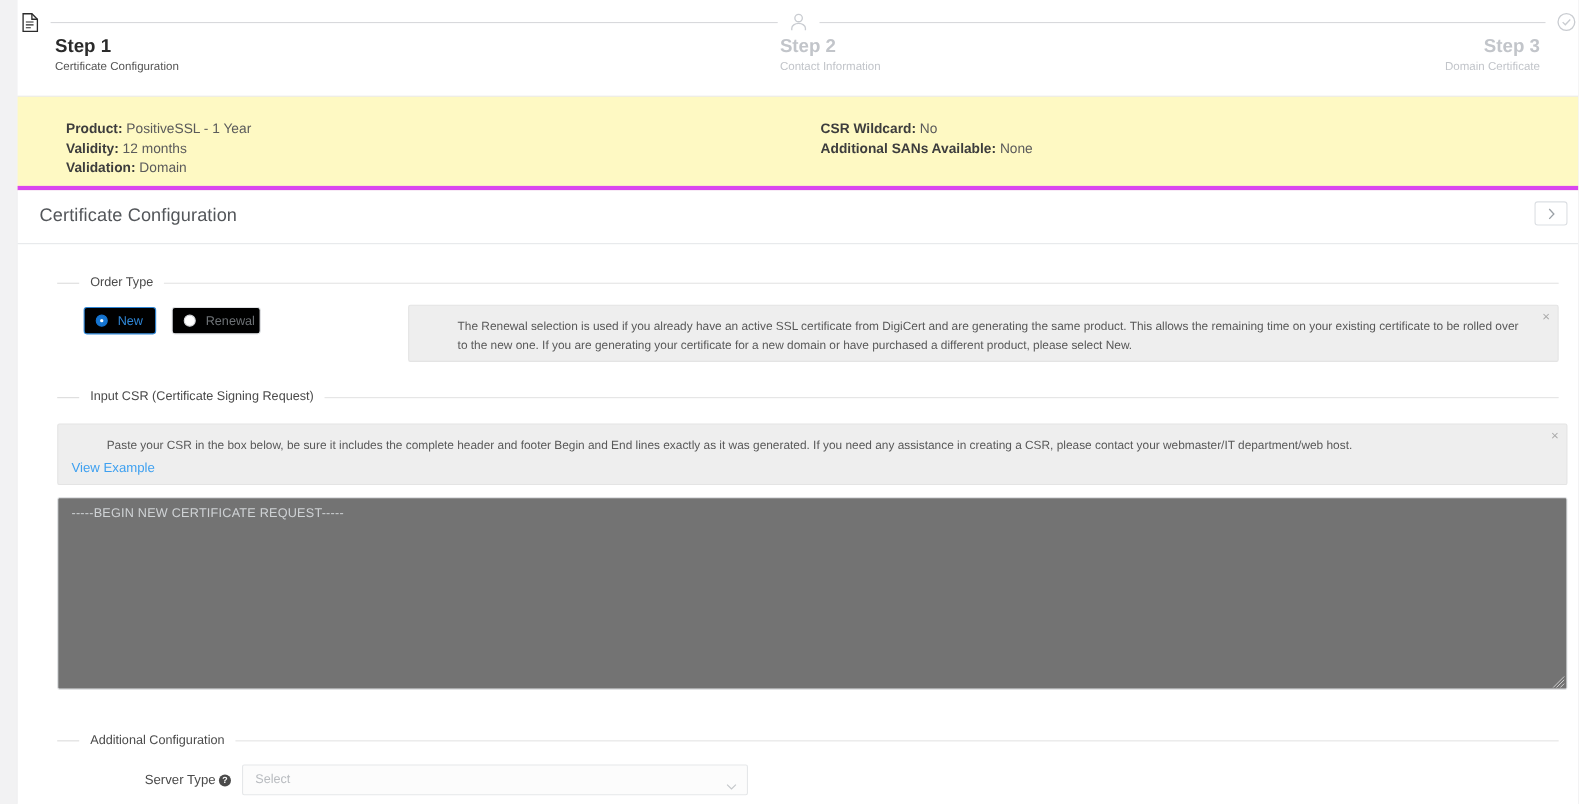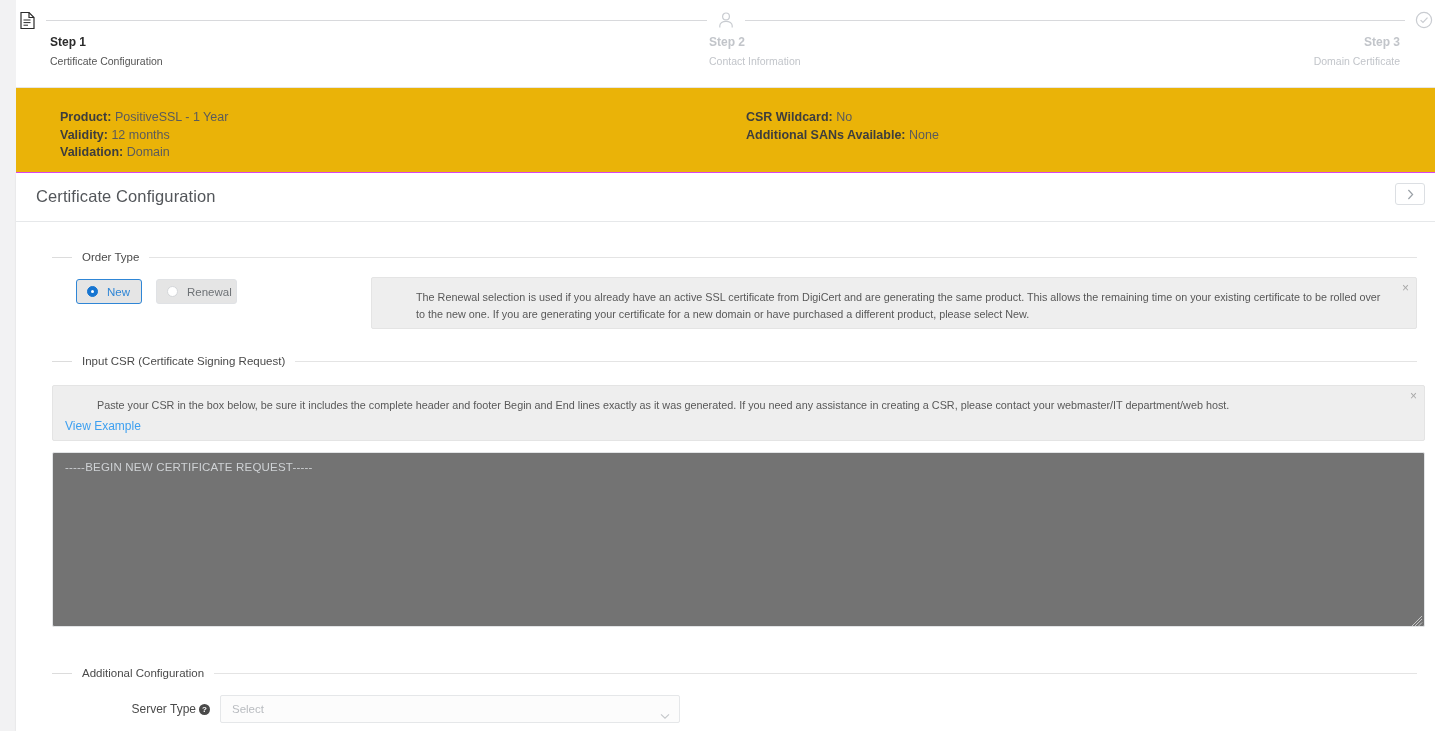--- a/index.html
+++ b/index.html
@@ -54,21 +54,21 @@
   .step-labels {
     position: absolute;
     left: 0; top: 34px; right: 0;
     height: 46px;
   }
   .step-label {
     position: absolute;
     top: 0;
   }
   .step-label .st-title {
-    font-size: 12px;
+    font-size: 17px;
     font-weight: bold;
     color: #2b2b2b;
     line-height: 16px;
     white-space: nowrap;
   }
   .step-label .st-sub {
     font-size: 10.5px;
     color: #555;
     line-height: 16px;
     margin-top: 3px;
@@ -79,22 +79,22 @@
   .step-label.s1 { left: 34px; }
   .step-label.s2 { left: 693px; }
   .step-label.s3 { right: 35px; text-align: right; }
 
   
   .summary {
     position: absolute;
     left: 16px; top: 88px;
     width: 1419px;
     height: 85px;
-    background: #eab308;
-    border-bottom: 1px solid #d946ef;
+    background: #fef9c3;
+    border-bottom: 4px solid #d946ef;
   }
   .summary-col {
     position: absolute;
     top: 21px;
     font-size: 12.5px;
     color: #5b5b5b;
     line-height: 17.5px;
   }
   .summary-col.left { left: 44px; }
   .summary-col.right { left: 730px; }
@@ -166,21 +166,21 @@
   .radio-row {
     position: absolute;
     left: 24px; top: 30px;
     display: flex;
     gap: 14px;
   }
   .radio-btn {
     width: 66px; height: 25px;
     border: 1px solid #e0e2e5;
     border-radius: 3px;
-    background: #e5e5e5;
+    background: #000000;
     display: flex; align-items: center;
     padding-left: 10px;
     gap: 9px;
     cursor: pointer;
   }
   .radio-btn.wide { width: 81px; align-items: center; }
   .radio-btn.selected {
     border: 1px solid #2f86d6;
   }
   .radio-dot {

